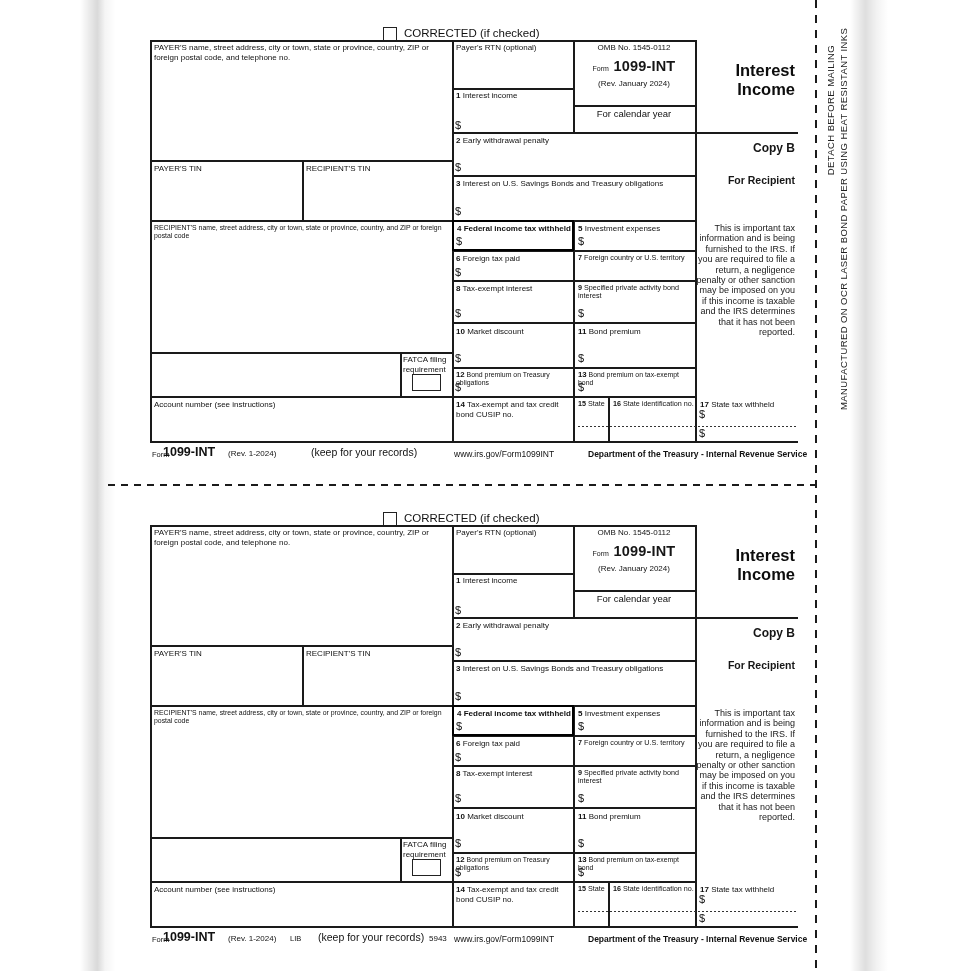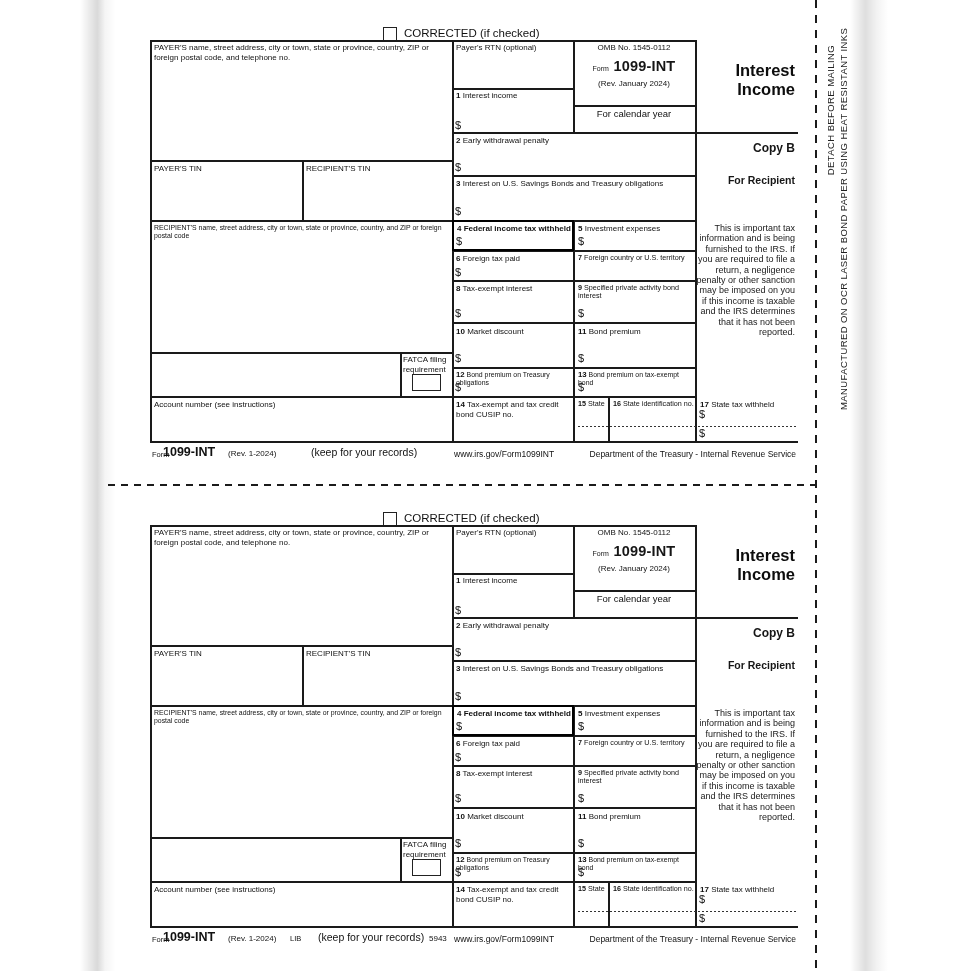--- a/index.html
+++ b/index.html
@@ -47,21 +47,21 @@
     background:repeating-linear-gradient(90deg,#333 0 2px,transparent 2px 4px);}
   .footer{position:absolute;left:0;top:421px;width:648px;height:14px;font-size:8.5px;color:#111;}
   .footer span{position:absolute;white-space:nowrap;}
   .f-word{font-size:7.5px;}
   .f-num{font-size:12.5px;font-weight:bold;left:13px;top:-3px;}
   .f-rev{left:78px;font-size:8px;}
   .f-lib{left:140px;top:1px;font-size:7.5px;}
   .f-keep{left:161px;top:-2px;font-size:10.5px;}
   .f-code{left:279px;top:1px;font-size:8px;}
   .f-url{left:304px;top:1px;font-size:8.5px;}
-  .f-dept{left:438px;top:1px;width:208px;text-align:right;font-size:8.5px;}
+  .f-dept{left:438px;top:1px;width:208px;text-align:right;font-size:8.5px;font-weight:bold;}
 </style>
 </head>
 <body>
 
 <div class="edge left"></div>
 <div class="edge right"></div>
 
 <div class="perf-v"></div>
 <div class="perf-h"></div>
 

